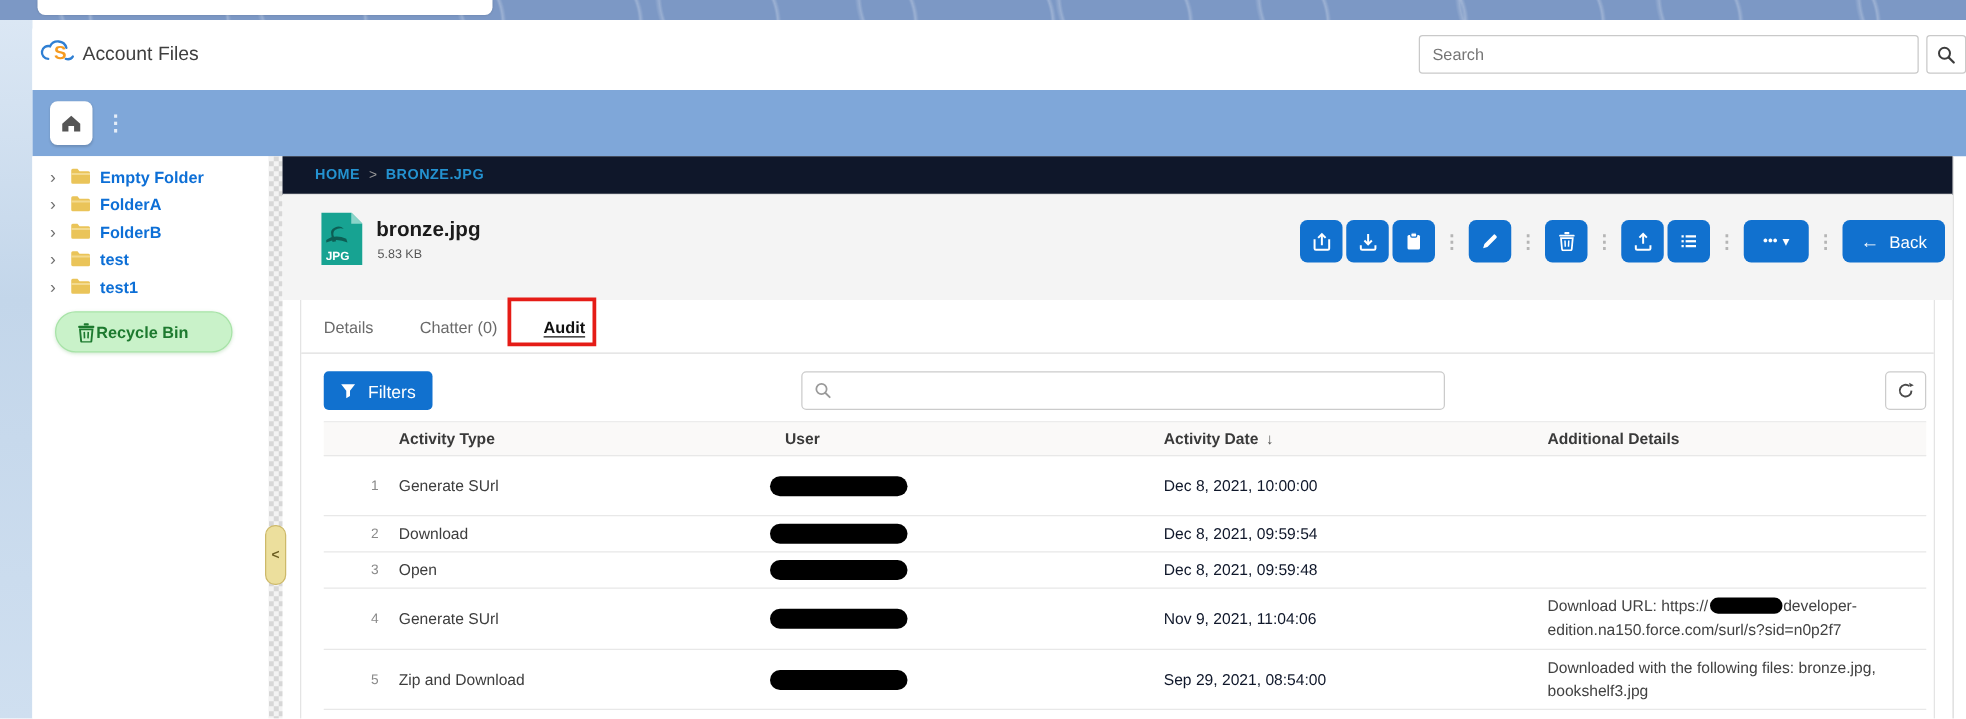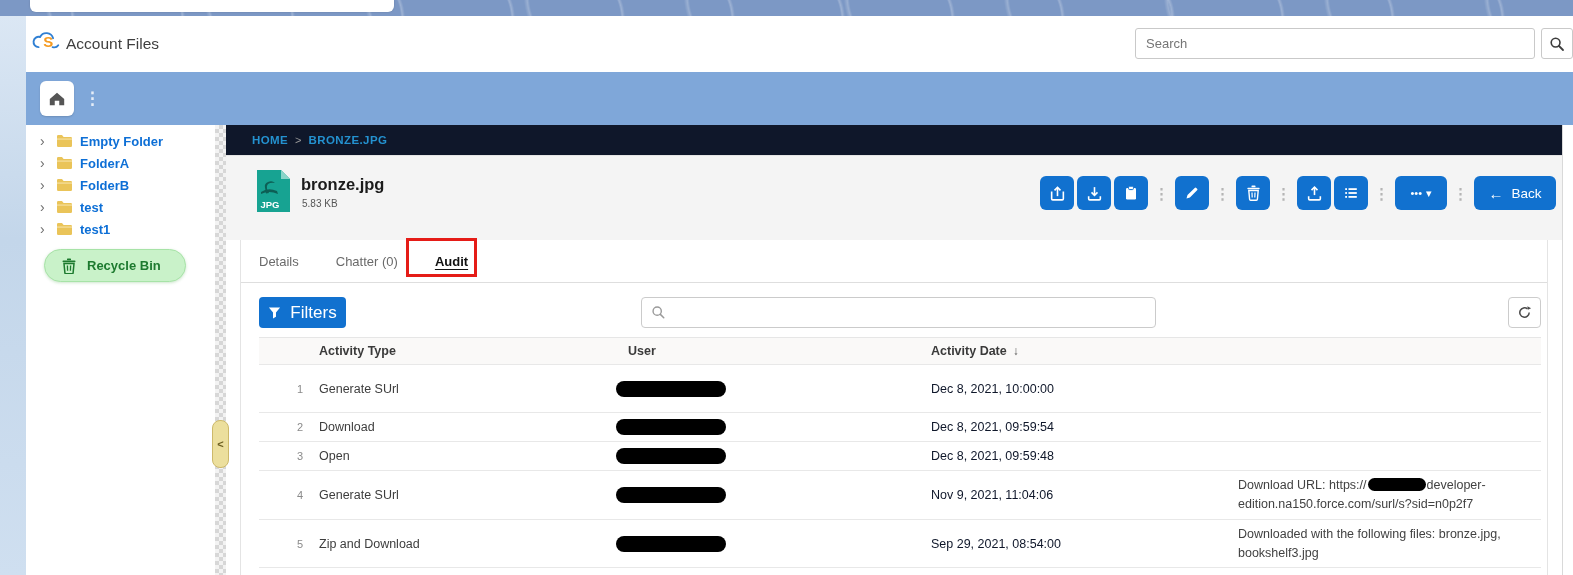--- a/index.html
+++ b/index.html
@@ -31,21 +31,21 @@
   .home-btn { position:absolute; left:14px; top:9px; width:34px; height:35px; background:#fff; border:none; border-radius:6px; display:flex; align-items:center; justify-content:center; cursor:pointer; box-shadow:0 1px 2px rgba(0,0,0,.15); }
   .home-dots { position:absolute; left:58px; top:9px; height:35px; display:flex; align-items:center; color:rgba(255,255,255,.8); font-size:17px; font-weight:bold; }
 
   
   .sidebar { position:absolute; left:26px; top:125px; width:189px; height:450px; background:#fff; }
   .tree { position:absolute; left:0; top:5px; width:100%; }
   .tree-item { height:22px; display:flex; align-items:center; cursor:pointer; }
   .tree-chevron { width:14px; margin-left:14px; color:#6f6f6f; font-size:14px; line-height:1; }
   .tree-folder { margin-left:2px; margin-right:7px; display:flex; }
   .tree-label { color:#0d6fd6; font-size:13px; font-weight:bold; }
-  .recycle-btn { position:absolute; left:18px; top:124px; width:142px; height:33px; background:#c9f2c9; border:1px solid #a7e3a7; border-radius:17px; display:flex; align-items:center; padding-left:17px; gap:11px; cursor:pointer; box-shadow:0 1px 3px rgba(60,160,60,.25); }
+  .recycle-btn { position:absolute; left:18px; top:124px; width:142px; height:33px; background:#c9f2c9; border:1px solid #a7e3a7; border-radius:17px; display:flex; align-items:center; padding-left:17px; gap:1px; cursor:pointer; box-shadow:0 1px 3px rgba(60,160,60,.25); }
   .recycle-label { color:#1d7a2f; font-size:13px; font-weight:bold; }
 
   
   .splitter { position:absolute; left:215px; top:125px; width:11px; height:450px;
     background:repeating-conic-gradient(#d7d7d7 0% 25%, #f3f3f3 0% 50%) 0 0/8px 8px; cursor:col-resize; }
   .splitter-handle { position:absolute; left:212px; top:420px; width:17px; height:48px; background:#ecdf9d; border:1px solid #cdb96a; border-radius:8px; display:flex; align-items:center; justify-content:center; color:#6b5d20; font-size:11px; font-weight:bold; cursor:pointer; z-index:3; }
 
   
   .content-right-border { position:absolute; left:1562px; top:125px; width:1px; height:450px; background:#d9d9d9; }
   .breadcrumb-bar { position:absolute; left:226px; top:125px; width:1336px; height:31px; background:#0f172a; border-bottom:1px solid #e4e4e4; display:flex; align-items:center; padding-left:26px; gap:7px; }
@@ -64,21 +64,21 @@
   .abtn-back { width:82px; gap:8px; color:#fff; font-size:13.5px; }
   .abtn-back .arr { font-size:15px; }
 
   
   .tab-panel { position:absolute; left:240px; top:240px; width:1308px; height:335px; background:#fff; border-left:1px solid #e4e4e4; border-right:1px solid #e4e4e4; }
   .tabs-row { position:absolute; left:0; top:0; width:100%; height:43px; border-bottom:1px solid #dedede; display:flex; align-items:center; padding-left:18px; gap:37px; }
   .tab { font-size:13px; color:#6a6a6a; cursor:pointer; }
   .tab.active { color:#111; font-weight:bold; text-decoration:underline; text-underline-offset:3px; }
   .annotation-box { position:absolute; left:165px; top:-2px; width:71px; height:39px; border:3px solid #e51c17; pointer-events:none; z-index:6; }
 
-  .filters-btn { position:absolute; left:18px; top:57px; width:87px; height:31px; background:#1171cf; border:none; border-radius:4px; color:#fff; font-size:17px; display:flex; align-items:center; justify-content:center; gap:9px; cursor:pointer; }
+  .filters-btn { position:absolute; left:18px; top:57px; width:87px; height:31px; background:#1171cf; border:none; border-radius:4px; color:#fff; font-size:14px; display:flex; align-items:center; justify-content:center; gap:9px; cursor:pointer; }
   .audit-search-wrap { position:absolute; left:400px; top:57px; width:515px; height:31px; }
   .audit-search { width:100%; height:100%; border:1px solid #cbcbcb; border-radius:4px; padding:0 10px 0 32px; font-size:13px; color:#333; outline:none; font-family:"Liberation Sans",sans-serif; }
   .audit-search-icon { position:absolute; left:10px; top:8px; }
   .refresh-btn { position:absolute; left:1267px; top:57px; width:33px; height:31px; background:#fff; border:1px solid #ccc; border-radius:4px; display:flex; align-items:center; justify-content:center; cursor:pointer; }
 
   
   .audit-table { position:absolute; left:18px; top:97px; width:1282px; border-top:1px solid #e6e6e6; }
   .trow { display:grid; grid-template-columns:60px 297px 313px 309px auto; align-items:center; border-bottom:1px solid #e8e8e8; }
   .thead { height:27px; background:#faf9f8; }
   .thead .hc { font-size:12.5px; font-weight:bold; color:#3a3a3a; }
@@ -315,20 +315,21 @@
 
     <div class="audit-table">
       <div class="trow thead">
         <div class="hc"></div>
         <div class="hc">Activity Type</div>
         <div class="hc hc-user">User</div>
         <div class="hc hc-date">
           <span>Activity Date</span>
           <span class="sort-arrow">↓</span>
         </div>
+        <div class="hc">Additional Details</div>
       </div>
 
       <div class="trow r-tall">
         <div class="cell-num">1</div>
         <div class="cell-type">Generate SUrl</div>
         <div>
             <div class="user-bar"></div>
           </div>
         <div class="cell-date">Dec 8, 2021, 10:00:00</div>
       </div>

